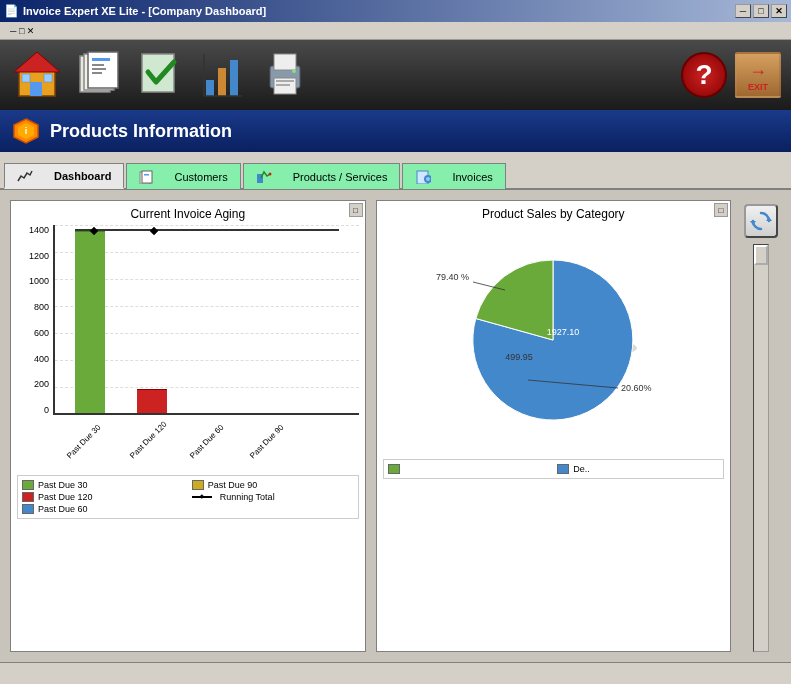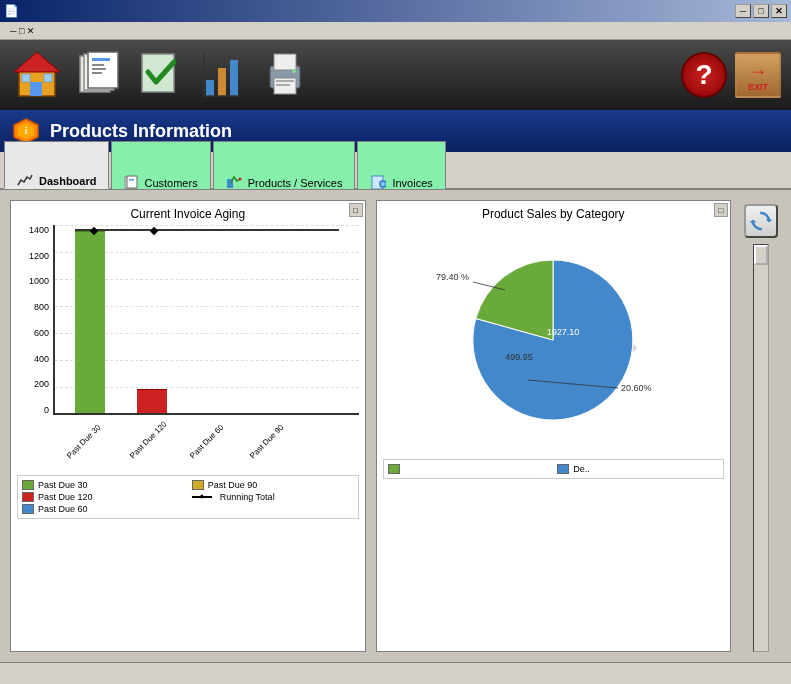--- a/index.html
+++ b/index.html
@@ -74,25 +74,25 @@
     
     #tabs {
       background: #d4d0c8;
       height: 38px;
       display: flex;
       align-items: flex-end;
       padding: 0 4px;
       border-bottom: 2px solid #808080;
     }
     .tab {
-      height: 48px;
+      height: 26px;
       padding: 0 12px;
       display: flex;
-      align-items: flex-end;
-      gap: 6px;
+      align-items: center;
+      gap: 21px;
       cursor: pointer;
       border: 1px solid #808080;
       border-bottom: none;
       background: #d4d0c8;
       font-size: 11px;
       position: relative;
       top: 1px;
       margin-right: 2px;
     }
     .tab.active {
@@ -219,20 +219,21 @@
       padding: 0 4px;
       font-size: 10px;
     }
   </style>
 </head>
 <body>
 
 <div id="title-bar">
   <div id="title-bar-left">
     <span style="font-size:12px;">📄</span>
+    <span>Invoice Expert XE Lite - [Company Dashboard]</span>
   </div>
   <div id="title-bar-right">
     <div class="title-btn">─</div>
     <div class="title-btn">□</div>
     <div class="title-btn">✕</div>
   </div>
 </div>
 
 <div id="menu-bar">
   <span style="font-size:9px; margin-right: auto;">─ □ ✕</span>

